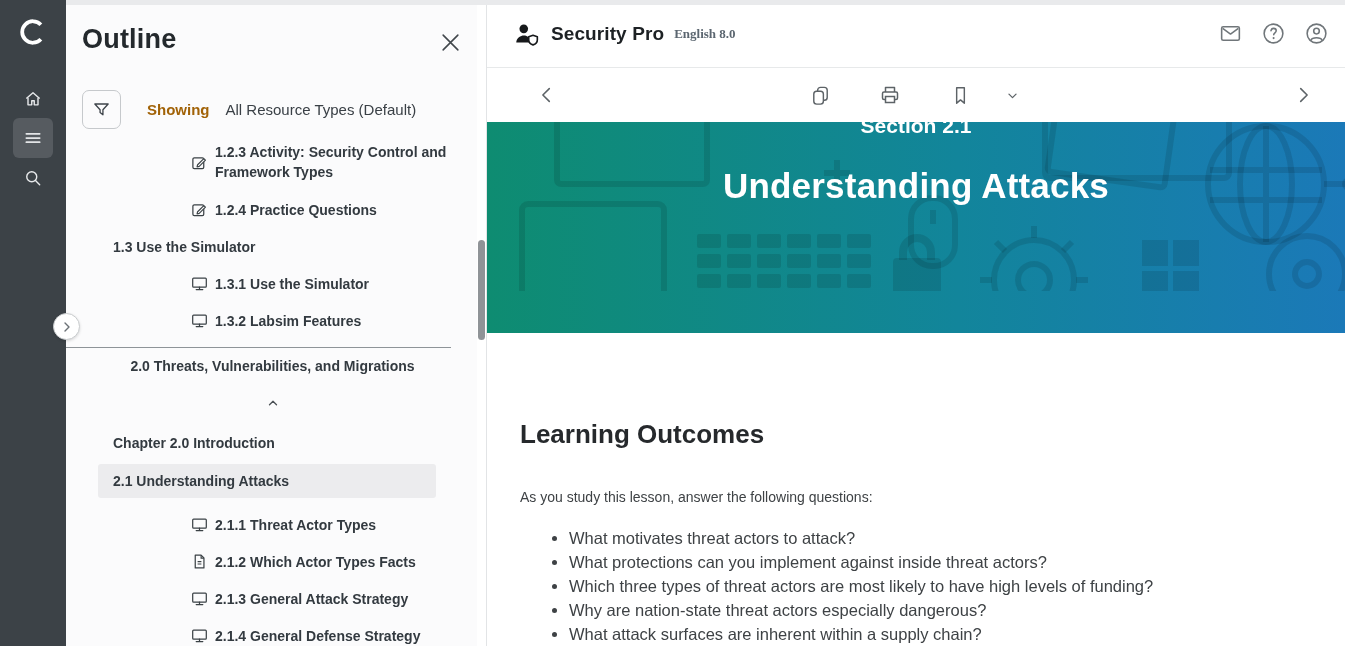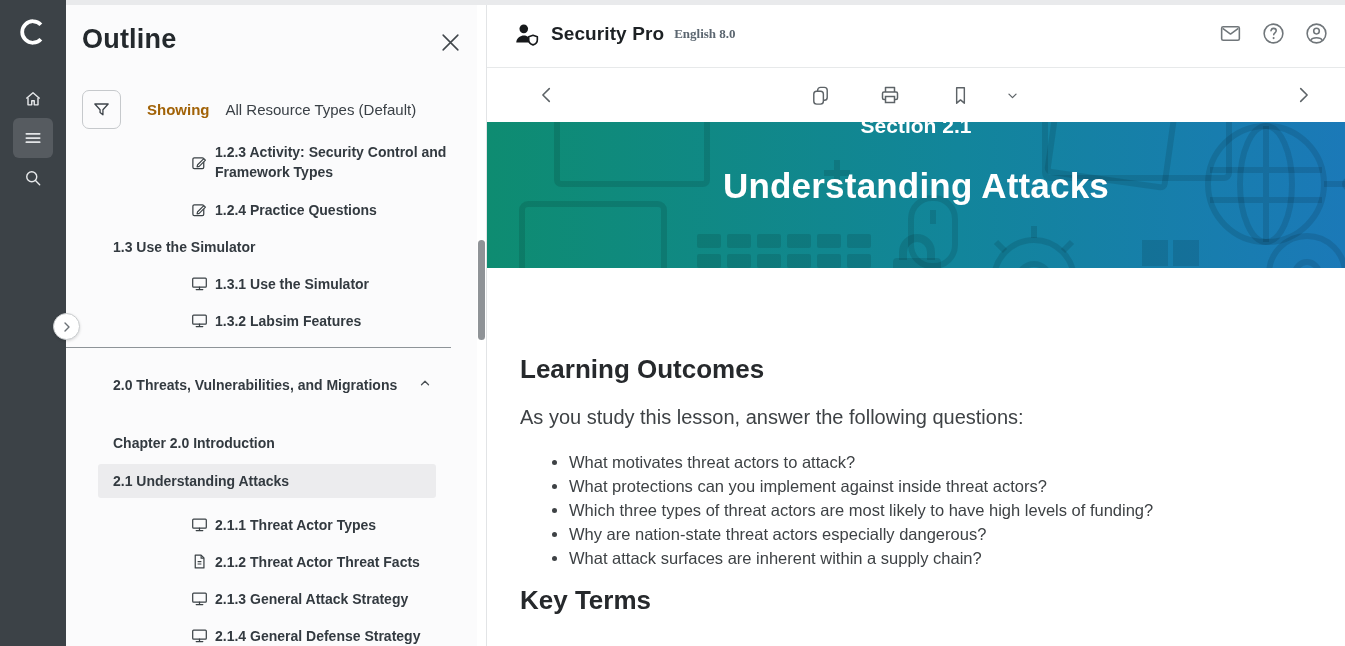--- a/index.html
+++ b/index.html
@@ -33,21 +33,21 @@
   .tree-row.tall { height:58px; }
   .tree-row.lesson { padding-left:94px;margin-left:31px; }
   .tree-row.section, .tree-row.module, .tree-row.chapter { padding-left:47px; }
   .tree-row.chapter { margin-top:10px; }
   .tree-row.selected { height:34px; margin:3px 41px 0 32px; padding-left:15px;
     background:#ececee; border-radius:3px; }
   .tree-row.selected + .tree-row { margin-top:8px; }
   .tree-row .t-icon { width:17px; height:17px; margin-right:7px; flex:none; display:flex; align-items:center; }
   .tree-row .lbl { font-size:14px; font-weight:600; color:#333a40; line-height:20px; max-width:252px; }
   .tree-row.module .lbl { font-weight:700; max-width:none; }
-  .tree-row.module { justify-content:space-between; padding-right:45px; }
+  .tree-row.module { justify-content:space-between; padding-right:45px;flex-direction:column; }
   .tree-divider { height:1px; background:#8e9498; margin:8px 26px 8px 0; }
 
   .sb-track { position:absolute; left:411px; top:5px; width:9px; bottom:0; background:#ffffff; }
   .sb-thumb { position:absolute; left:1px; top:235px; width:7px; height:100px; background:#8f9397; border-radius:4px; }
 
   .expand-btn { position:absolute; left:53px; top:313px; width:27px; height:27px; border-radius:50%;
     background:#fff; border:1px solid #c9ccce; box-shadow:0 1px 3px rgba(0,0,0,.15); z-index:7;
     display:flex; align-items:center; justify-content:center; cursor:pointer; }
 
   
@@ -58,30 +58,30 @@
   .course-sub { font-size:13px; font-weight:700; color:#5b6670; margin-left:10px;font-family:Liberation Serif, serif; }
   .header-icons { margin-left:auto; display:flex; align-items:center; gap:17px; margin-right:16px; }
   .hicon { width:26px; height:26px; display:flex; align-items:center; justify-content:center; cursor:pointer; }
 
   .toolbar { position:relative; height:54px; display:flex; align-items:center; justify-content:center; }
   .tb-left { position:absolute; left:48px; } .tb-right { position:absolute; right:30px; }
   .tb-center { display:flex; align-items:center; gap:0; }
   .tbicon { width:24px; height:24px; display:flex; align-items:center; justify-content:center; cursor:pointer; }
   .gap46 { margin-left:46px; } .gap28 { margin-left:28px; }
 
-  .banner { position:relative; height:146px; overflow:hidden; }
+  .banner { position:relative; height:211px; overflow:hidden; }
   .banner svg.pattern { position:absolute; left:0; top:0; }
   .banner-section { position:absolute; top:-8px; left:0; width:100%; text-align:center;
     color:#fff; font-size:21px; font-weight:700; }
   .banner-title { position:absolute; top:44px; left:0; width:100%; text-align:center;
     color:#fff; font-size:35px; font-weight:800; letter-spacing:.2px; }
 
   .content { padding:0 40px 0 33px; }
   .content h1 { margin-top:86px; font-size:26px; font-weight:800; color:#26292c; }
-  .content .intro { margin-top:21px; font-size:20px; color:#3e4245; }
+  .content .intro { margin-top:39px; font-size:14px; color:#3e4245; }
   .content ul { margin-top:21px; padding-left:49px; }
   .content li { font-size:16.5px; color:#3e4245; line-height:24px; }
   .content h2 { margin-top:15px; font-size:26px; font-weight:800; color:#26292c; }
 </style>
 </head>
 <body>
 
 <div class="app">
 
   <aside class="rail">
@@ -191,21 +191,21 @@
           </span>
           <span class="lbl">2.1.1 Threat Actor Types</span>
         </div>
         <div class="tree-row lesson">
           <span class="t-icon">
             <svg width="17" height="17" viewBox="0 0 18 18">
               <path d="M4.5 2.2h6.2l3 3v10.6H4.5z" fill="none" stroke="#3a4145" stroke-width="1.3" stroke-linejoin="round"></path>
               <path d="M10.7 2.4v3h3M7 9.2h4M7 11.7h4" fill="none" stroke="#3a4145" stroke-width="1.2"></path>
             </svg>
           </span>
-          <span class="lbl">2.1.2 Threat Actor Threat Facts</span>
+          <span class="lbl">2.1.2 Which Actor Types Facts</span>
         </div>
         <div class="tree-row lesson">
           <span class="t-icon">
             <svg width="17" height="17" viewBox="0 0 18 18">
               <rect x="1.8" y="3.2" width="14.4" height="9.6" rx="1" fill="none" stroke="#3a4145" stroke-width="1.3"></rect>
               <path d="M9 12.8v2.4M5.5 15.4h7" fill="none" stroke="#3a4145" stroke-width="1.3" stroke-linecap="round"></path>
             </svg>
           </span>
           <span class="lbl">2.1.3 General Attack Strategy</span>
         </div>

